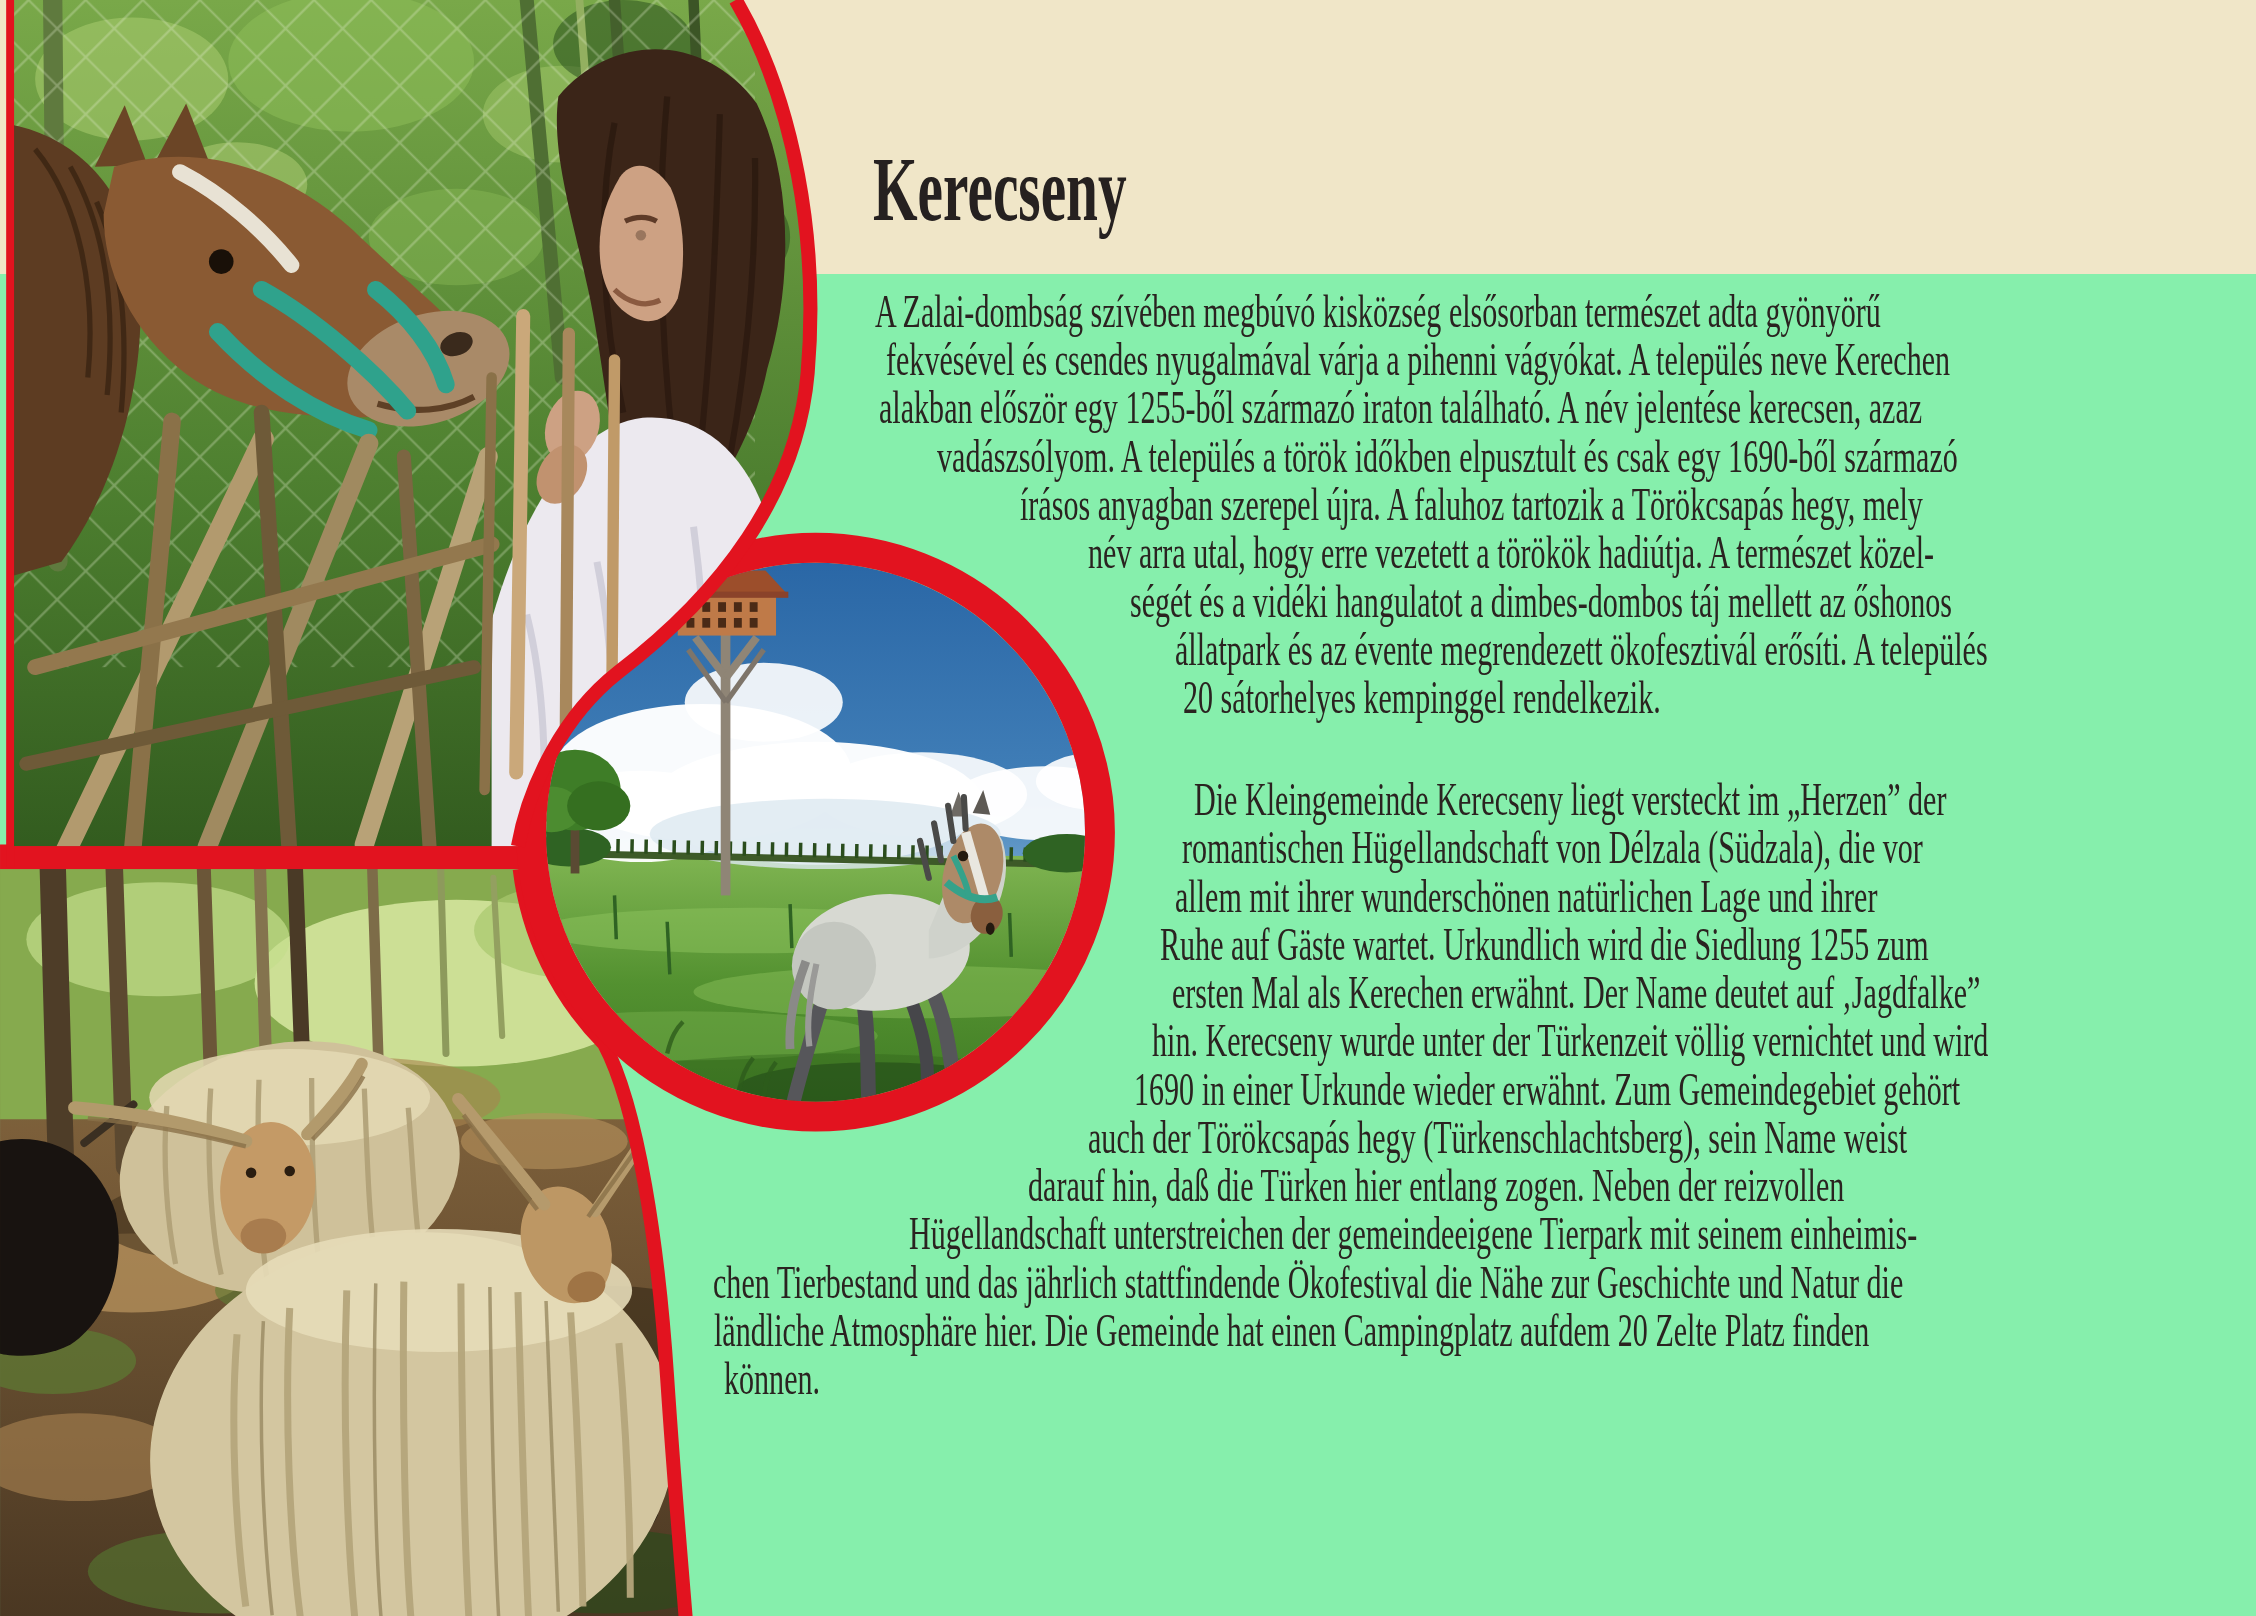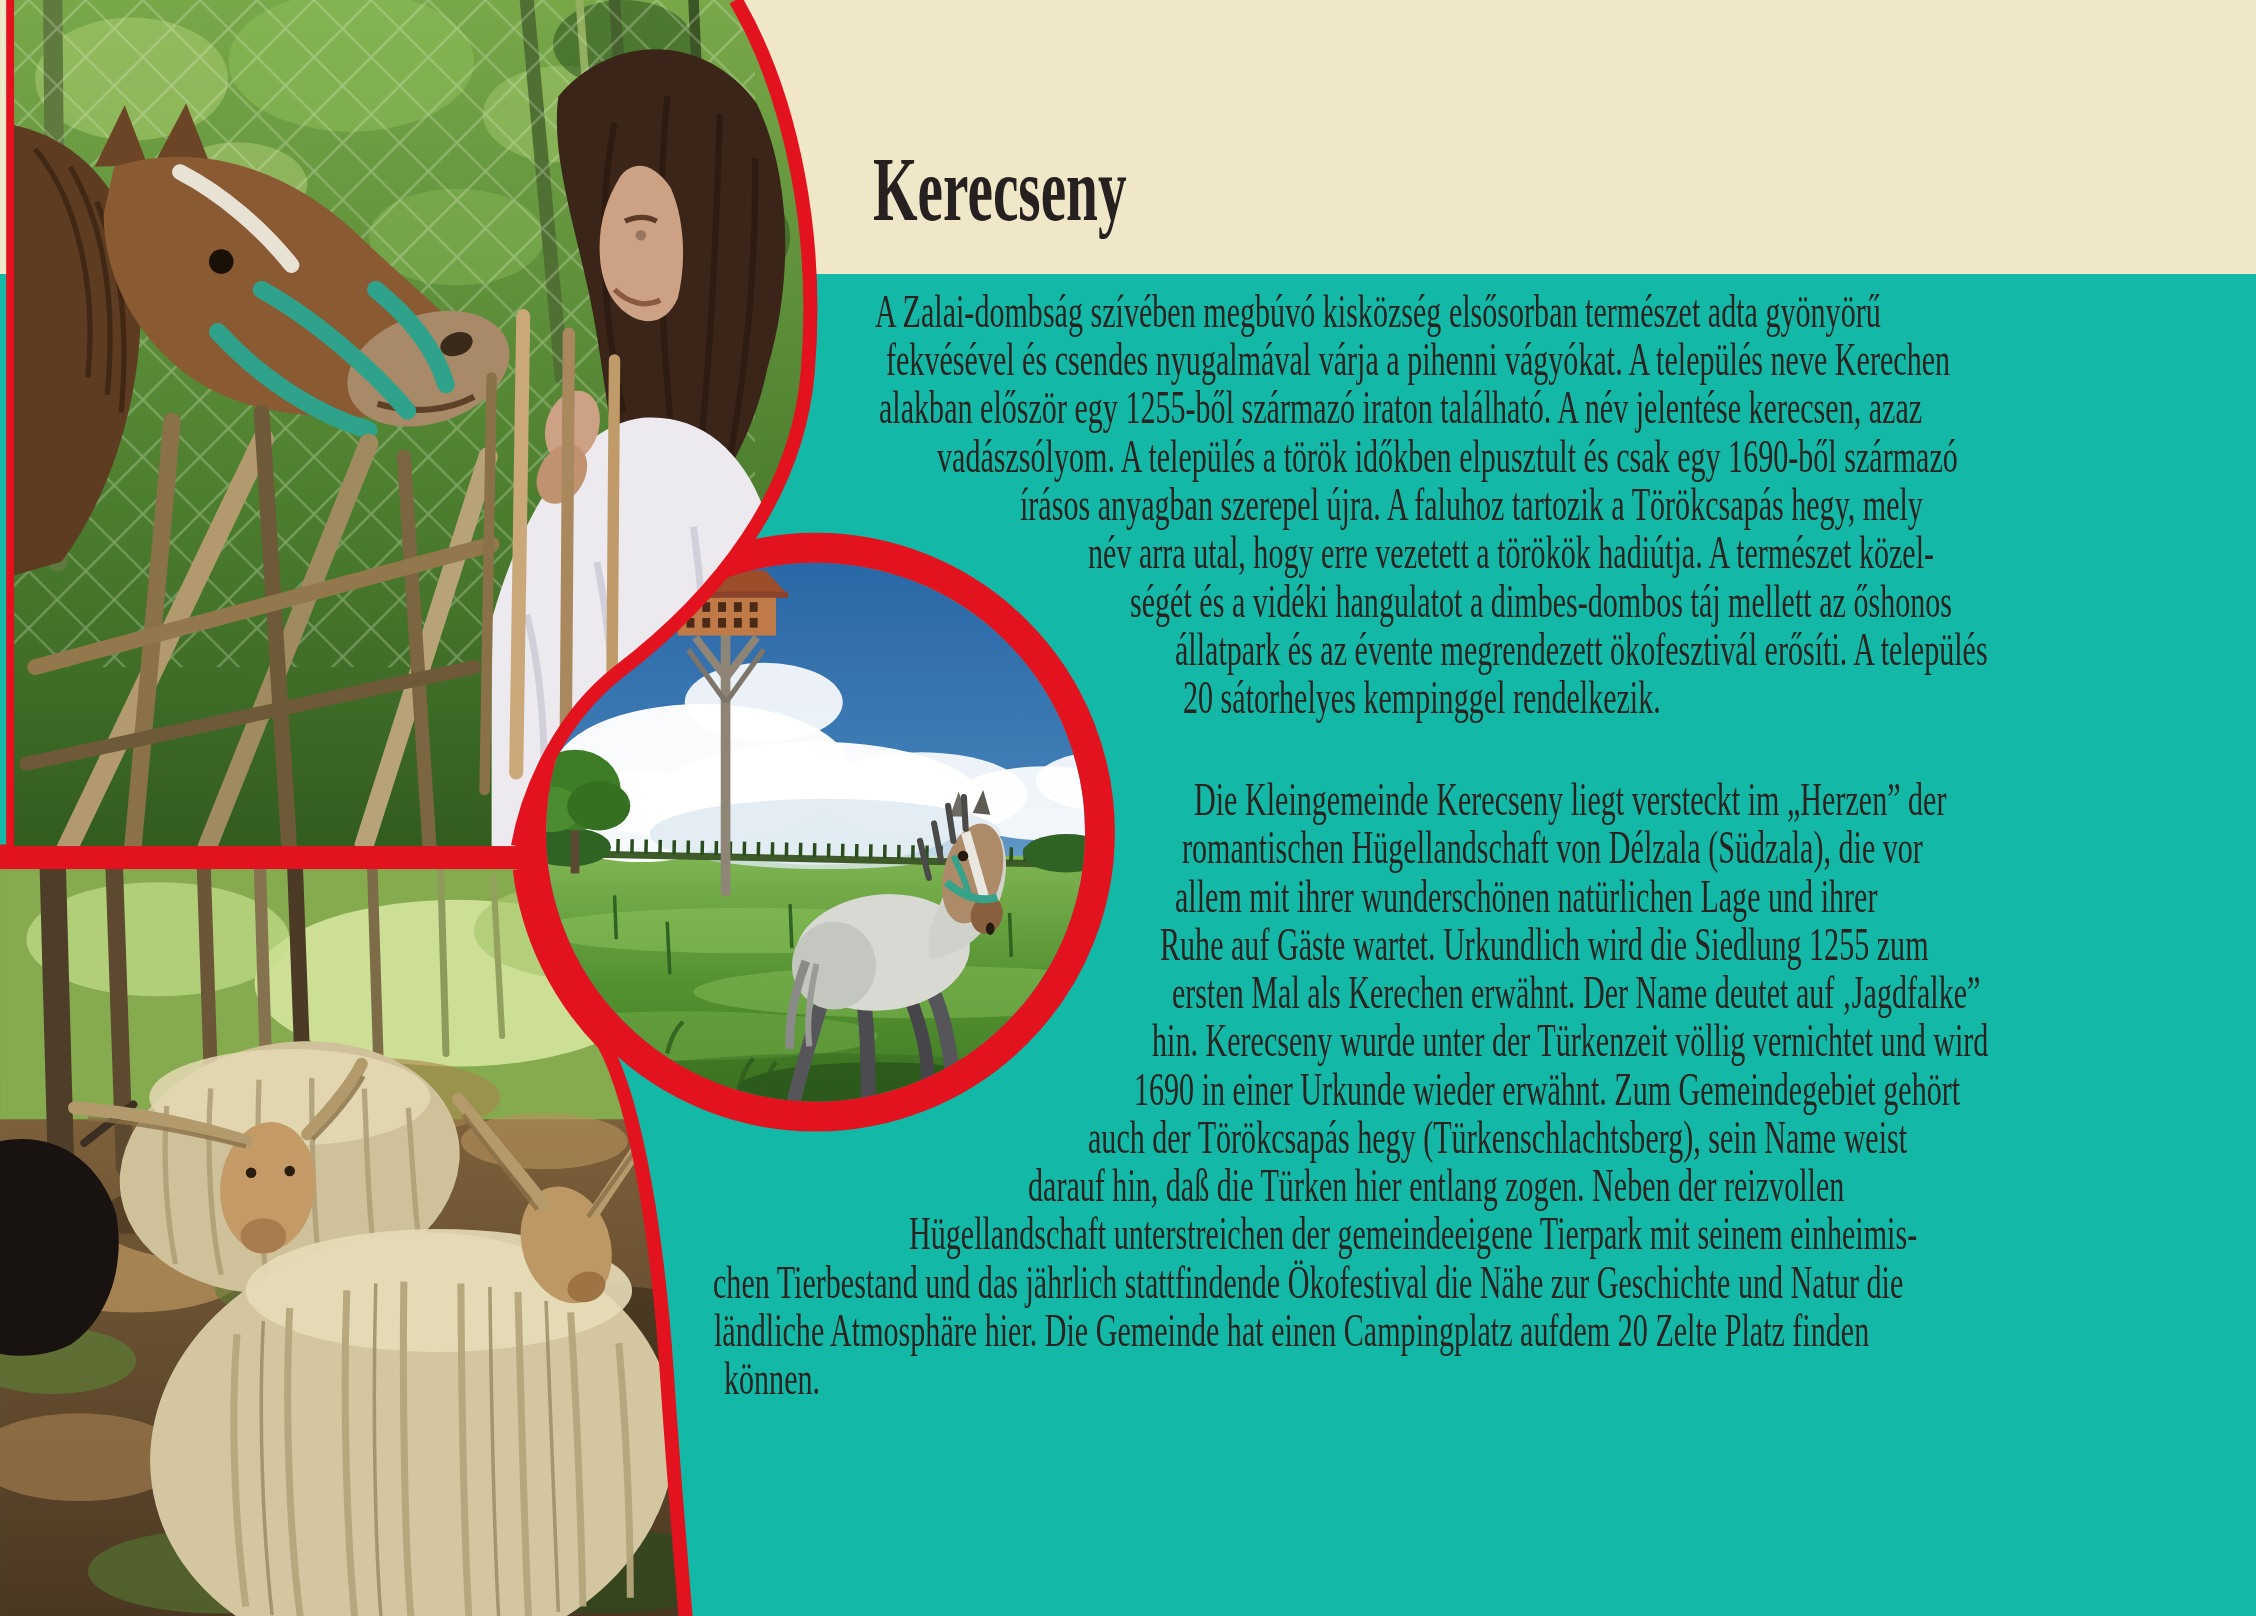--- a/index.html
+++ b/index.html
@@ -1,18 +1,18 @@
 <!DOCTYPE html>
 <html style="font-size:14px"><head>
 <meta charset="utf-8">
 <style>
   html,body{margin:0;padding:0;background:#555;}
   .page{
     position:relative;width:2257px;height:1617px;overflow:hidden;
-    background:#14b8a6;
+    background:#86efac;
     font-family:"Liberation Serif","DejaVu Serif",serif;
   }
   .band-top{position:absolute;left:0;top:0;width:2257px;height:274px;background:#f0e6c8;}
   .montage{position:absolute;left:0;top:0;}
   .page-title{
     position:absolute;left:873px;top:144px;margin:0;
     font-size:91px;font-weight:600;line-height:1;color:#262120;
     transform:scaleX(0.63);transform-origin:0 0;white-space:nowrap;
     letter-spacing:0px;
   }

